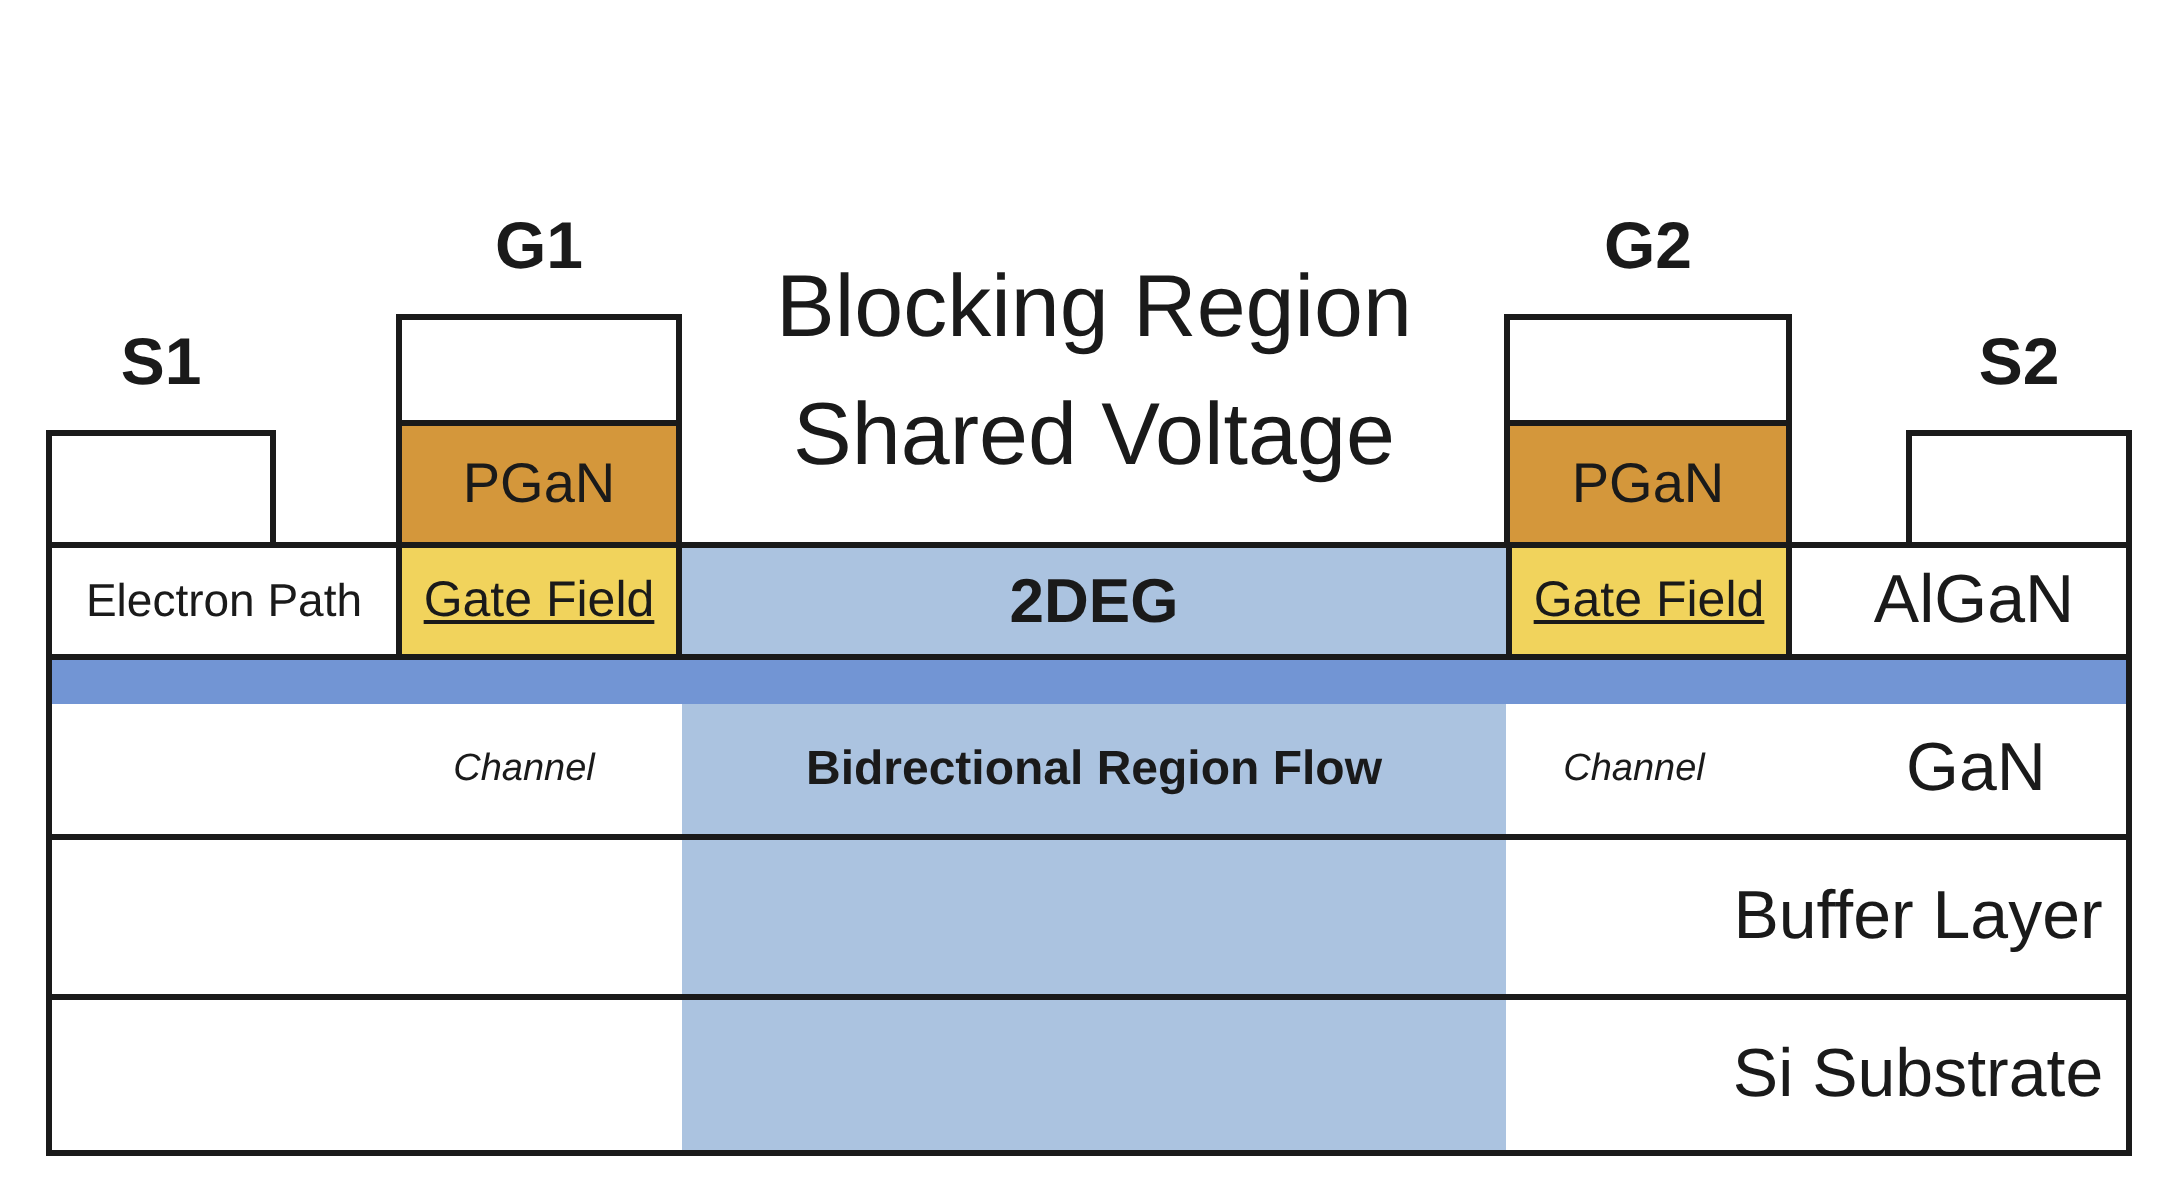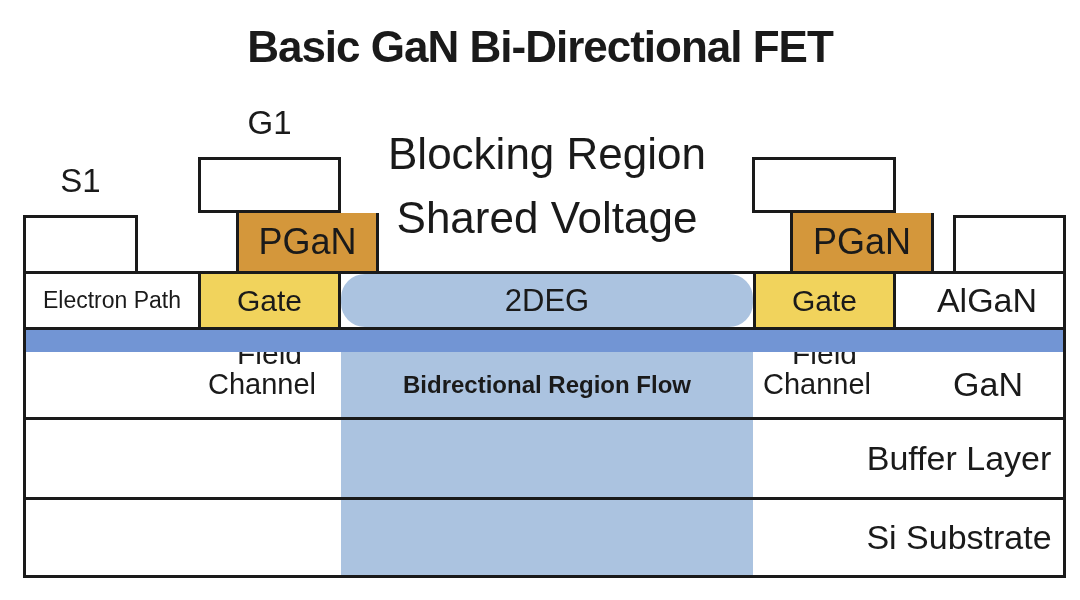--- a/index.html
+++ b/index.html
@@ -13,58 +13,59 @@
   html,body{margin:0;padding:0;background:#ffffff;}
   .canvas{
     position:relative;width:1080px;height:600px;background:#ffffff;overflow:hidden;
     font-family:"Liberation Sans", sans-serif;color:var(--text);
   }
   .abs{position:absolute;box-sizing:border-box;}
   .ctr{text-align:center;}
   .title{
     left:0;right:0;top:22px;font-size:44px;font-weight:700;letter-spacing:-1px;
   }
-  .electrode-label{font-size:33px;font-weight:400;}
+  .electrode-label{font-size:33px;font-weight:700;}
   .annotation{
     left:341px;top:122px;width:412px;font-size:44px;font-weight:300;
     line-height:64px;letter-spacing:0px;
   }
   .box{border:3px solid var(--line);background:#ffffff;}
   .no-bottom{border-bottom:none;}
   .pgan{
     border-left:3px solid var(--line);border-right:3px solid var(--line);
-    background:var(--pgan);font-size:36px;line-height:58px;margin-left:38px;
+    background:var(--pgan);font-size:28px;line-height:58px;
   }
   .structure{
     left:23px;top:271px;width:1043px;height:307px;
     border:3px solid var(--line);background:#ffffff;
   }
   .gate-field{
     background:var(--gate-field);
     border-left:3px solid var(--line);border-right:3px solid var(--line);
-    font-size:30px;line-height:53px;
+    font-size:25px;line-height:53px;text-decoration:underline;
   }
   .row-label{font-size:23px;line-height:53px;}
-  .twodeg{background:var(--light-blue);font-size:31px;font-weight:400;line-height:53px;border-radius:24px;}
+  .twodeg{background:var(--light-blue);font-size:31px;font-weight:700;line-height:53px;}
   .hline{background:var(--line);}
   .stripe{background:var(--stripe-blue);}
   .column{background:var(--light-blue);}
-  .mid-label{font-size:29px;line-height:65px;}
+  .mid-label{font-size:19px;line-height:65px;font-style:italic;}
   .flow-label{font-size:24px;font-weight:700;line-height:65px;}
   .side-label{font-size:34px;}
 </style>
 </head>
 <body>
 
 <div class="canvas">
 
-  <div class="abs ctr title">Basic GaN Bi-Directional FET</div>
 
   <div class="abs ctr electrode-label" style="left:198px;top:104px;width:143px;">G1</div>
+  <div class="abs ctr electrode-label" style="left:752px;top:104px;width:144px;">G2</div>
   <div class="abs ctr electrode-label" style="left:23px;top:162px;width:115px;">S1</div>
+  <div class="abs ctr electrode-label" style="left:953px;top:162px;width:113px;">S2</div>
 
   <div class="abs ctr annotation">
     <div>Blocking Region</div>
     <div>Shared Voltage</div>
   </div>
 
   <div class="abs box no-bottom" style="left:23px;top:215px;width:115px;height:56px;"></div>
   <div class="abs box" style="left:198px;top:157px;width:143px;height:56px;"></div>
   <div class="abs ctr pgan" style="left:198px;top:213px;width:143px;height:58px;">PGaN</div>
   <div class="abs box" style="left:752px;top:157px;width:144px;height:56px;"></div>

